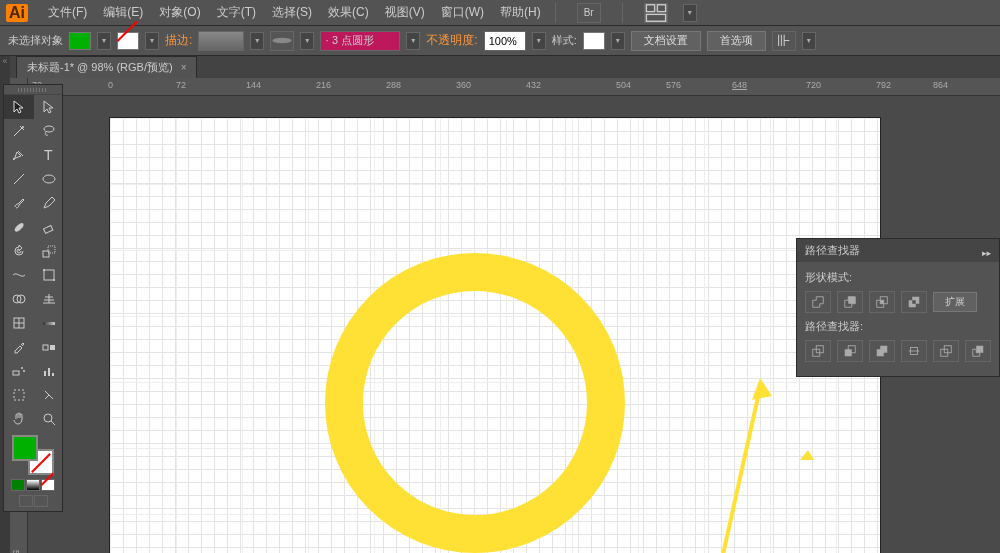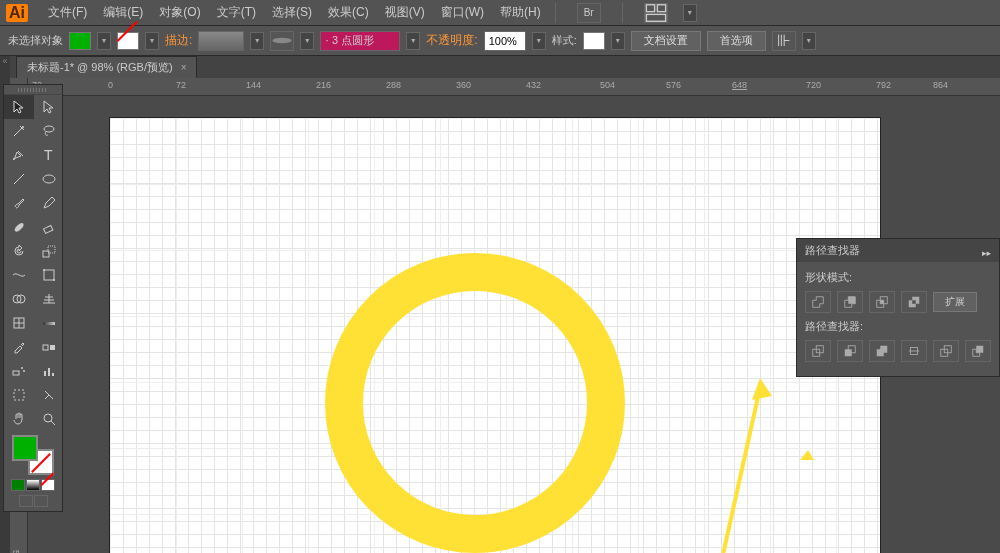--- a/index.html
+++ b/index.html
@@ -317,21 +317,21 @@
       <div class="ruler-corner"></div>
       <div class="ruler-h">
         <span class="ruler-tick" style="left:4px;">72</span>
         <span class="ruler-tick" style="left:80px;">0</span>
         <span class="ruler-tick" style="left:148px;">72</span>
         <span class="ruler-tick" style="left:218px;">144</span>
         <span class="ruler-tick" style="left:288px;">216</span>
         <span class="ruler-tick" style="left:358px;">288</span>
         <span class="ruler-tick" style="left:428px;">360</span>
         <span class="ruler-tick" style="left:498px;">432</span>
-        <span class="ruler-tick" style="left:572px;">504</span>
+        <span class="ruler-tick" style="left:588px;">504</span>
         <span class="ruler-tick" style="left:638px;">576</span>
         <span class="ruler-tick" style="left:704px;text-decoration:underline;">648</span>
         <span class="ruler-tick" style="left:778px;">720</span>
         <span class="ruler-tick" style="left:848px;">792</span>
         <span class="ruler-tick" style="left:905px;text-align:center;">864</span>
       </div>
       <div class="ruler-v">
         <span class="ruler-tick-v" style="top:50px;">72</span>
         <span class="ruler-tick-v" style="top:118px;">144</span>
         <span class="ruler-tick-v" style="top:186px;">216</span>

